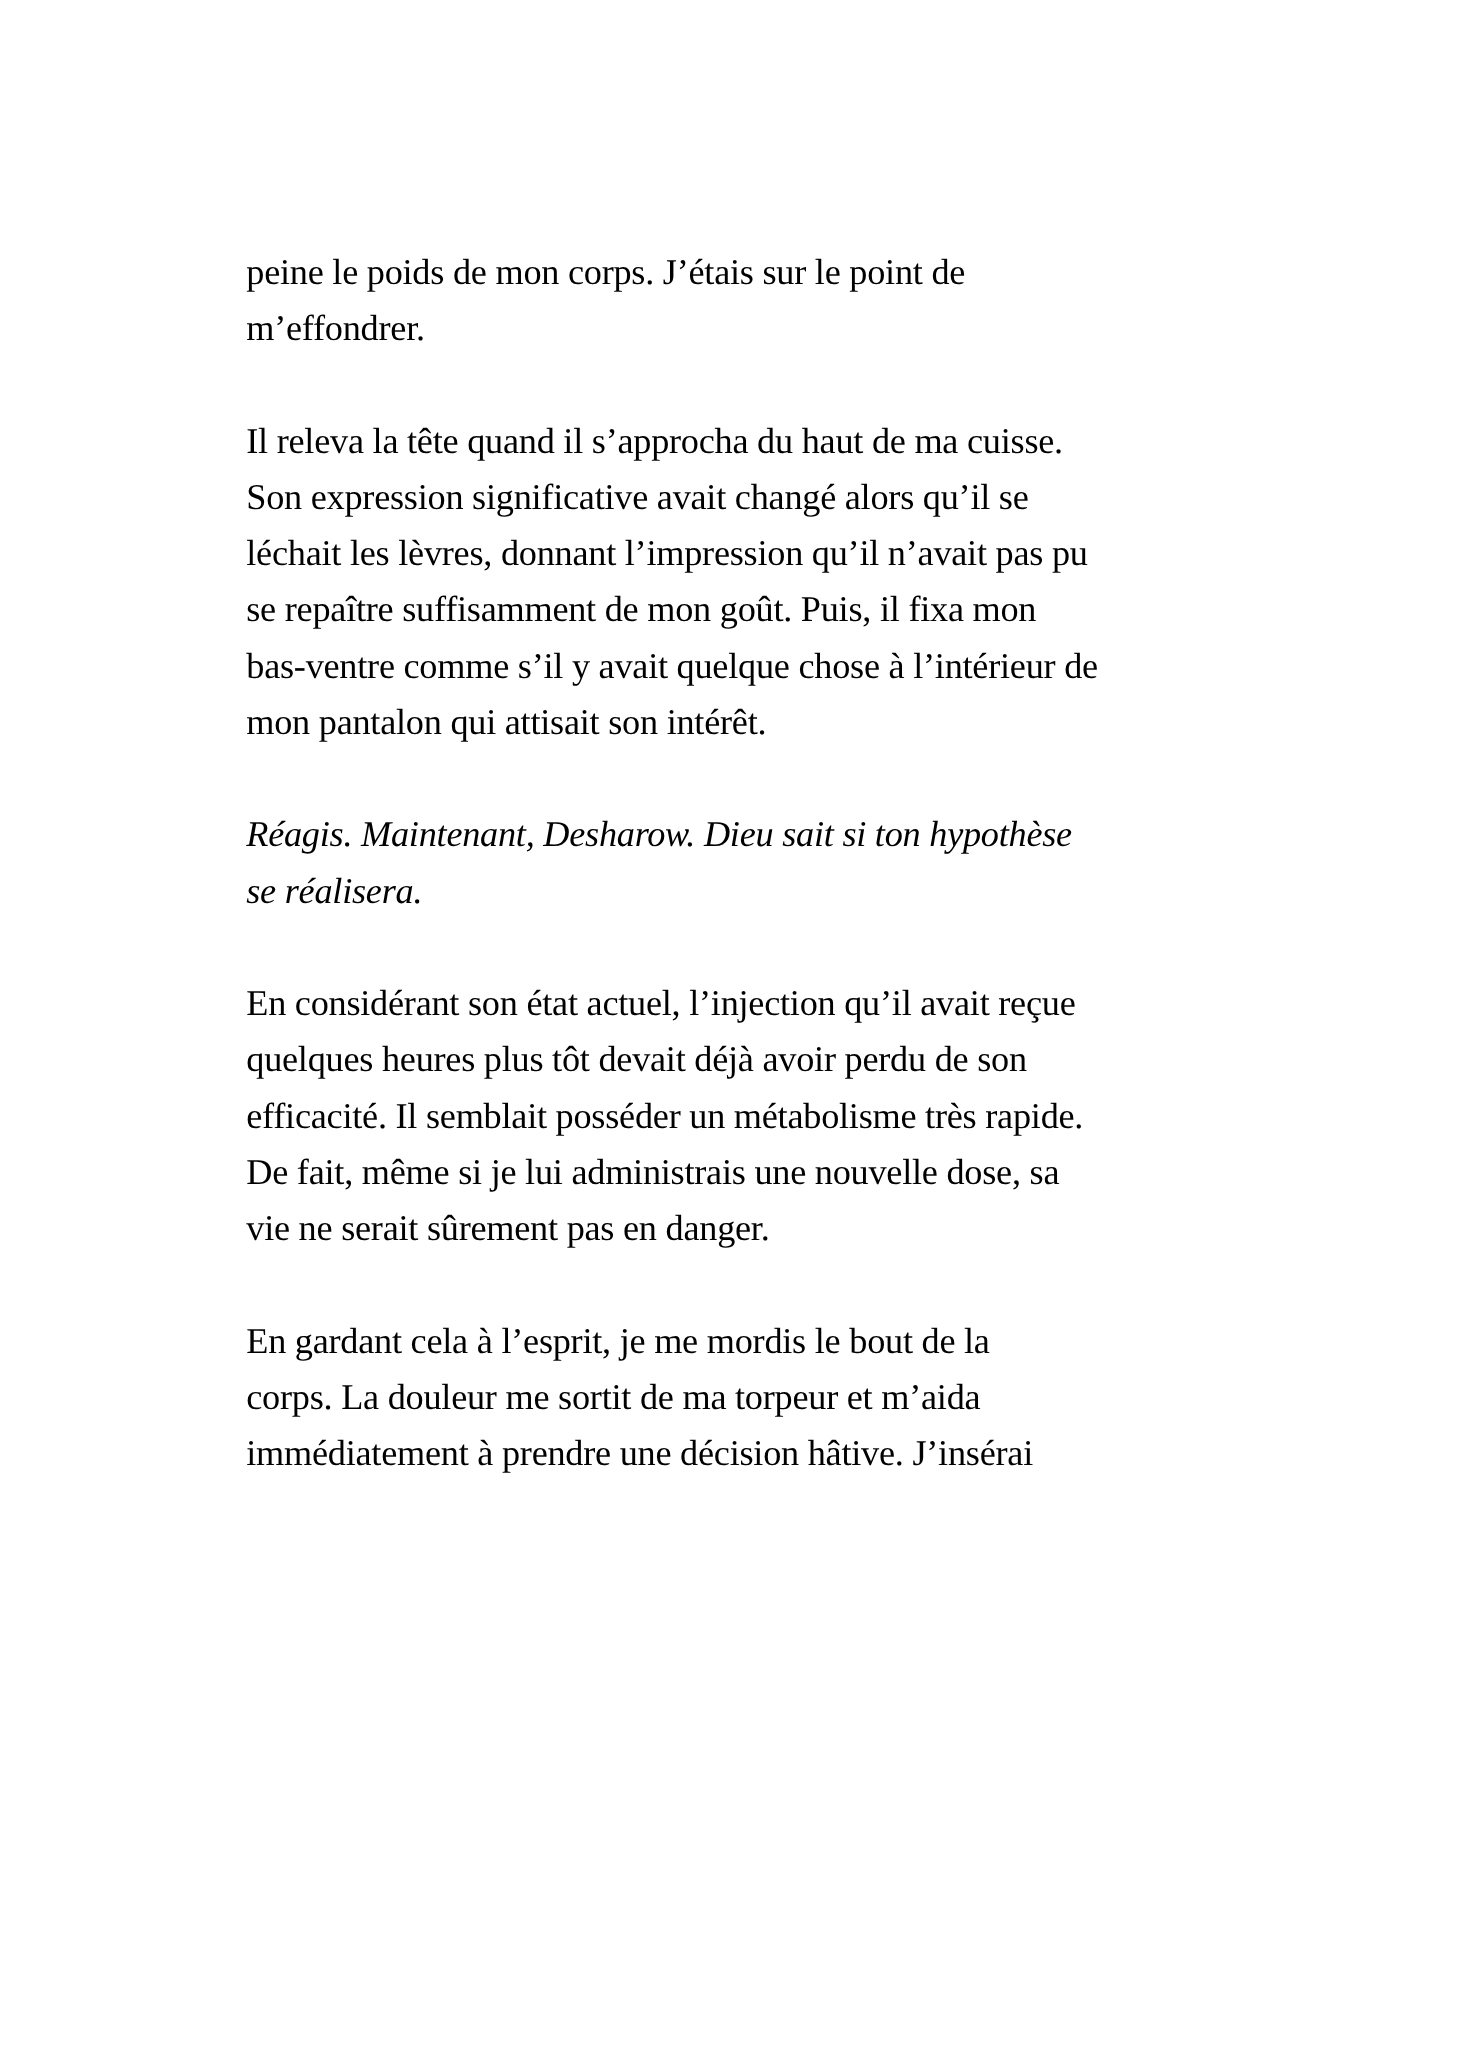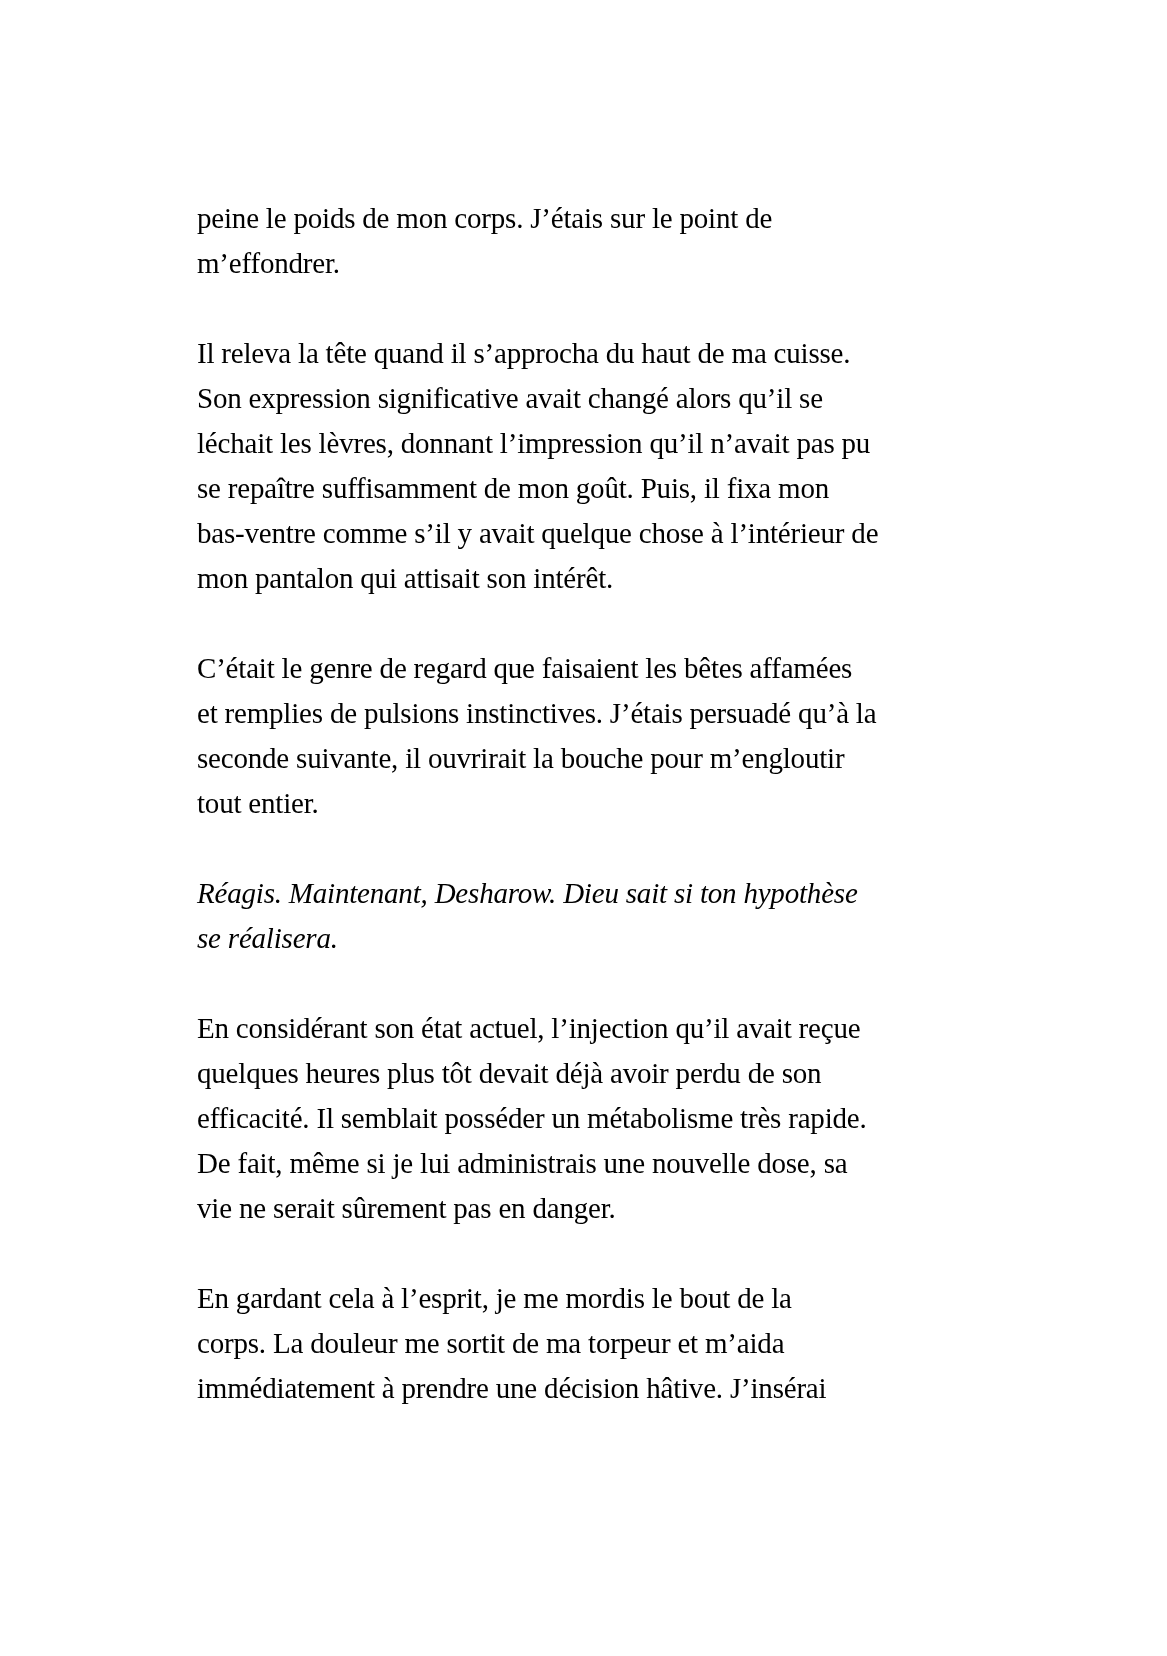--- a/index.html
+++ b/index.html
@@ -35,24 +35,20 @@
 <div class="page" style="background: rgb(255, 255, 255); color: rgb(0, 0, 0);">
   <div class="text-block">
     <p class="para normal">peine le poids de mon corps. J’étais sur le point de
 m’effondrer.</p>
     <p class="para normal">Il releva la tête quand il s’approcha du haut de ma cuisse.
 Son expression significative avait changé alors qu’il se
 léchait les lèvres, donnant l’impression qu’il n’avait pas pu
 se repaître suffisamment de mon goût. Puis, il fixa mon
 bas-ventre comme s’il y avait quelque chose à l’intérieur de
 mon pantalon qui attisait son intérêt.</p>
-    <p class="para normal">C’était le genre de regard que faisaient les bêtes affamées
-et remplies de pulsions instinctives. J’étais persuadé qu’à la
-seconde suivante, il ouvrirait la bouche pour m’engloutir
-tout entier.</p>
     <p class="para italic">Réagis. Maintenant, Desharow. Dieu sait si ton hypothèse
 se réalisera.</p>
     <p class="para normal">En considérant son état actuel, l’injection qu’il avait reçue
 quelques heures plus tôt devait déjà avoir perdu de son
 efficacité. Il semblait posséder un métabolisme très rapide.
 De fait, même si je lui administrais une nouvelle dose, sa
 vie ne serait sûrement pas en danger.</p>
     <p class="para normal">En gardant cela à l’esprit, je me mordis le bout de la
 corps. La douleur me sortit de ma torpeur et m’aida
 immédiatement à prendre une décision hâtive. J’insérai</p>

